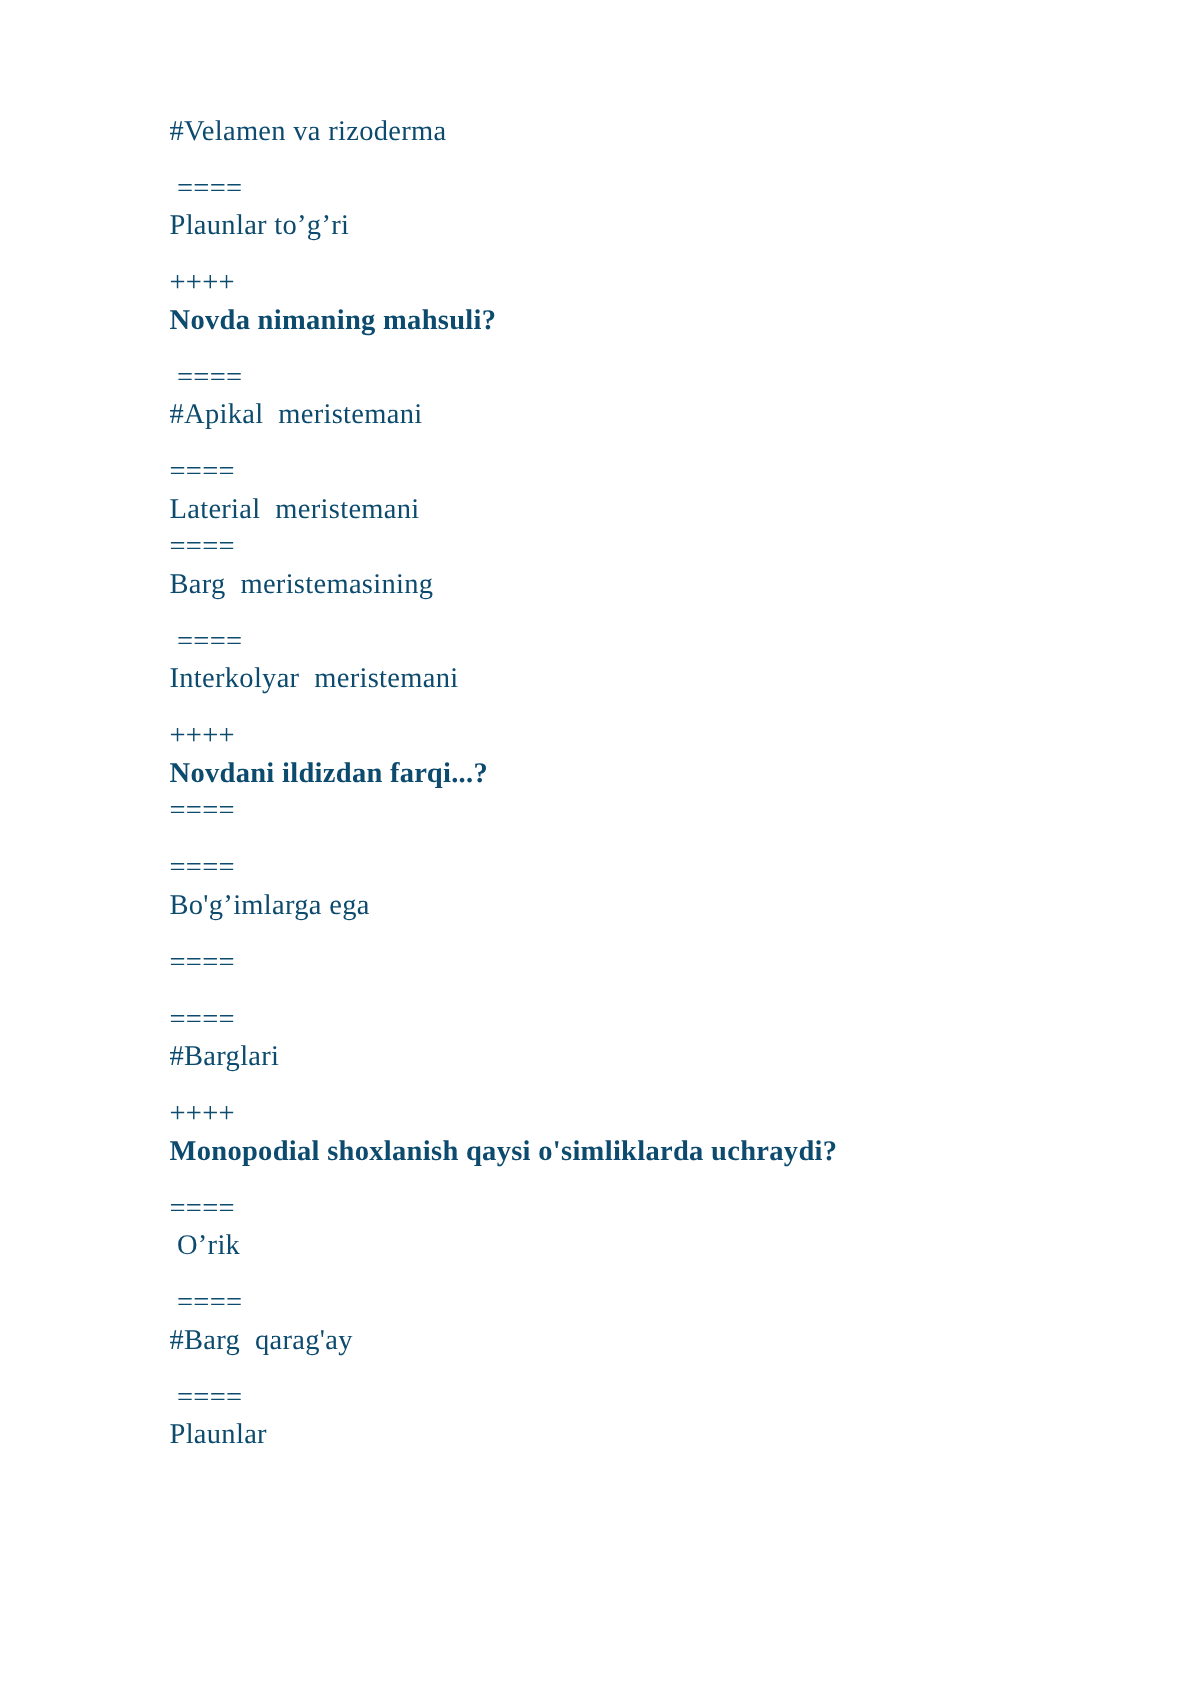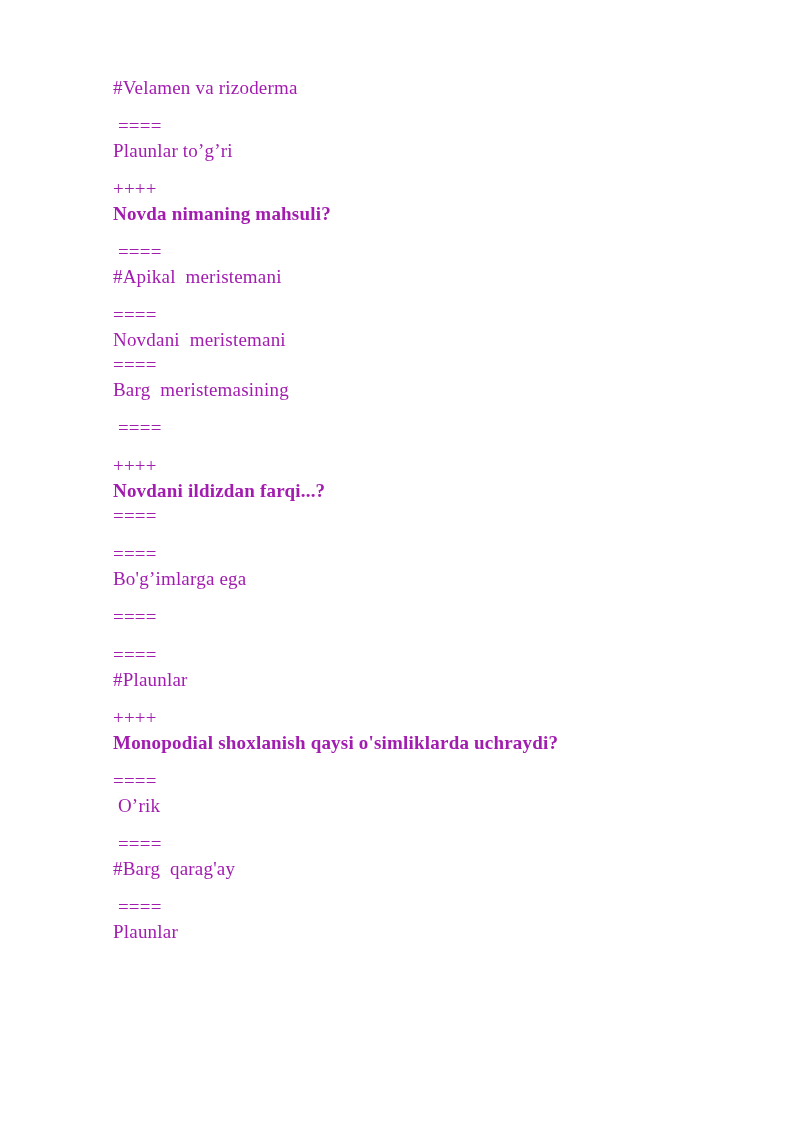--- a/index.html
+++ b/index.html
@@ -10,21 +10,21 @@
   .page {
     position: relative;
     width: 800px;
     height: 1131px;
     box-sizing: border-box;
     background: #ffffff;
     padding: 75px 40px 0 113px;
     font-family: "Liberation Serif", "DejaVu Serif", serif;
     font-size: 19px;
     line-height: 25px;
-    color: #a21caf;
+    color: #0c4a6e;
     overflow: hidden;
   }
   .doc-line {
     white-space: pre-wrap;
     letter-spacing: 0.2px;
   }
   .doc-line.gap-large {
     margin-top: 13px;
   }
   .doc-line.bold {
@@ -37,32 +37,33 @@
 <div class="page">
   <div id="doc-lines">
       <div class="doc-line">#Velamen va rizoderma</div>
       <div class="doc-line gap-large"> ====</div>
       <div class="doc-line">Plaunlar to’g’ri</div>
       <div class="doc-line gap-large">++++</div>
       <div class="doc-line bold">Novda nimaning mahsuli?</div>
       <div class="doc-line gap-large"> ====</div>
       <div class="doc-line">#Apikal  meristemani</div>
       <div class="doc-line gap-large">====</div>
-      <div class="doc-line">Novdani  meristemani</div>
+      <div class="doc-line">Laterial  meristemani</div>
       <div class="doc-line">====</div>
       <div class="doc-line">Barg  meristemasining</div>
       <div class="doc-line gap-large"> ====</div>
+      <div class="doc-line">Interkolyar  meristemani</div>
       <div class="doc-line gap-large">++++</div>
       <div class="doc-line bold">Novdani ildizdan farqi...?</div>
       <div class="doc-line">====</div>
       <div class="doc-line gap-large">====</div>
       <div class="doc-line">Bo'g’imlarga ega</div>
       <div class="doc-line gap-large">====</div>
       <div class="doc-line gap-large">====</div>
-      <div class="doc-line">#Plaunlar</div>
+      <div class="doc-line">#Barglari</div>
       <div class="doc-line gap-large">++++</div>
       <div class="doc-line bold">Monopodial shoxlanish qaysi o'simliklarda uchraydi?</div>
       <div class="doc-line gap-large">====</div>
       <div class="doc-line"> O’rik</div>
       <div class="doc-line gap-large"> ====</div>
       <div class="doc-line">#Barg  qarag'ay</div>
       <div class="doc-line gap-large"> ====</div>
       <div class="doc-line">Plaunlar</div>
     </div>
 </div>

